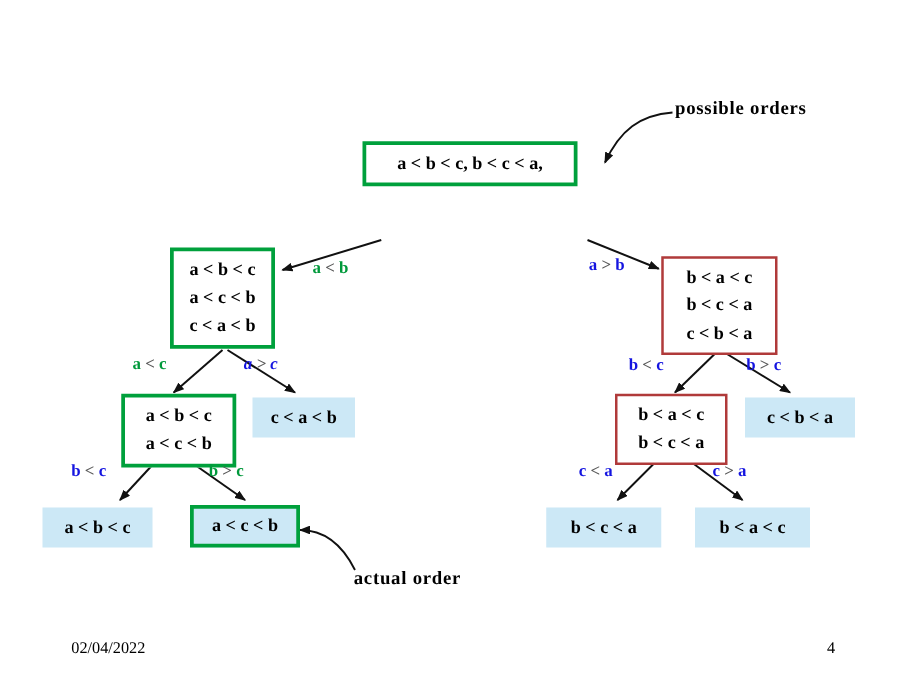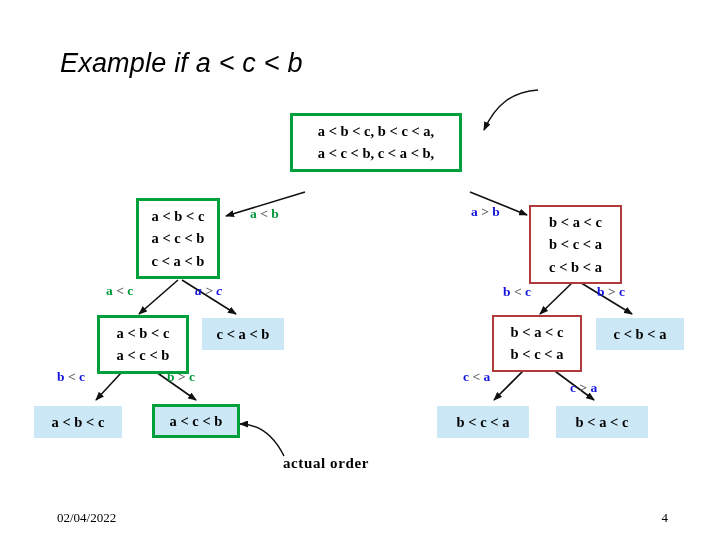--- a/index.html
+++ b/index.html
@@ -92,21 +92,20 @@
     color: #000000;
   }
   #footer-date { left: 57px; }
   #footer-page { right: 52px; }
 </style>
 </head>
 <body>
 
 <div id="slide">
 
-  <div id="slide-title">Example if a &lt; c &lt; b</div>
 
   <svg id="connectors" viewBox="0 0 720 540" xmlns="http://www.w3.org/2000/svg">
     <defs>
       <marker id="arrowhead" markerWidth="9" markerHeight="7" refX="8" refY="3.5" orient="auto" markerUnits="userSpaceOnUse">
         <polygon points="0 0, 9 3.5, 0 7" fill="#111111"></polygon>
       </marker>
     </defs>
 
     <line x1="305" y1="192" x2="226" y2="216" stroke="#111111" stroke-width="1.6" marker-end="url(#arrowhead)"></line>
 
@@ -122,25 +121,25 @@
     <line x1="578" y1="281" x2="632" y2="314" stroke="#111111" stroke-width="1.6" marker-end="url(#arrowhead)"></line>
 
     <line x1="534" y1="360" x2="494" y2="400" stroke="#111111" stroke-width="1.6" marker-end="url(#arrowhead)"></line>
     <line x1="540" y1="360" x2="594" y2="400" stroke="#111111" stroke-width="1.6" marker-end="url(#arrowhead)"></line>
 
     <path d="M 538 90 C 512 92, 496 104, 484 130" fill="none" stroke="#111111" stroke-width="1.5" marker-end="url(#arrowhead)"></path>
 
     <path d="M 284 456 C 272 432, 256 424, 240 424" fill="none" stroke="#111111" stroke-width="1.5" marker-end="url(#arrowhead)"></path>
   </svg>
 
+  <div class="callout" style="left:540px; top:79px;">possible orders</div>
   <div class="callout" style="left:283px; top:455px;">actual order</div>
 
   <div class="node green" style="left:290px; top:113px; width:172px;">
     <span class="line">a &lt; b &lt; c, b &lt; c &lt; a,</span>
-    <span class="line">a &lt; c &lt; b, c &lt; a &lt; b,</span>
   </div>
 
   <div class="node green" style="left:136px; top:198px; width:84px;">
     <span class="line">a &lt; b &lt; c</span>
     <span class="line">a &lt; c &lt; b</span>
     <span class="line">c &lt; a &lt; b</span>
   </div>
 
   <div class="node red" style="left:529px; top:205px; width:93px;">
     <span class="line">b &lt; a &lt; c</span>
@@ -229,21 +228,21 @@
     <span class="op">&gt;</span>
     <span class="c-blue">c</span>
   </div>
 
   <div class="edge-label" style="left:463px; top:369px;text-align:right;">
     <span class="c-blue">c</span>
     <span class="op">&lt;</span>
     <span class="c-blue">a</span>
   </div>
 
-  <div class="edge-label" style="left:570px; top:380px;text-align:right;">
+  <div class="edge-label" style="left:570px; top:369px;text-align:right;">
     <span class="c-blue">c</span>
     <span class="op">&gt;</span>
     <span class="c-blue">a</span>
   </div>
 
   <div class="footer" id="footer-date">02/04/2022</div>
   <div class="footer" id="footer-page">4</div>
 
 </div>
 

